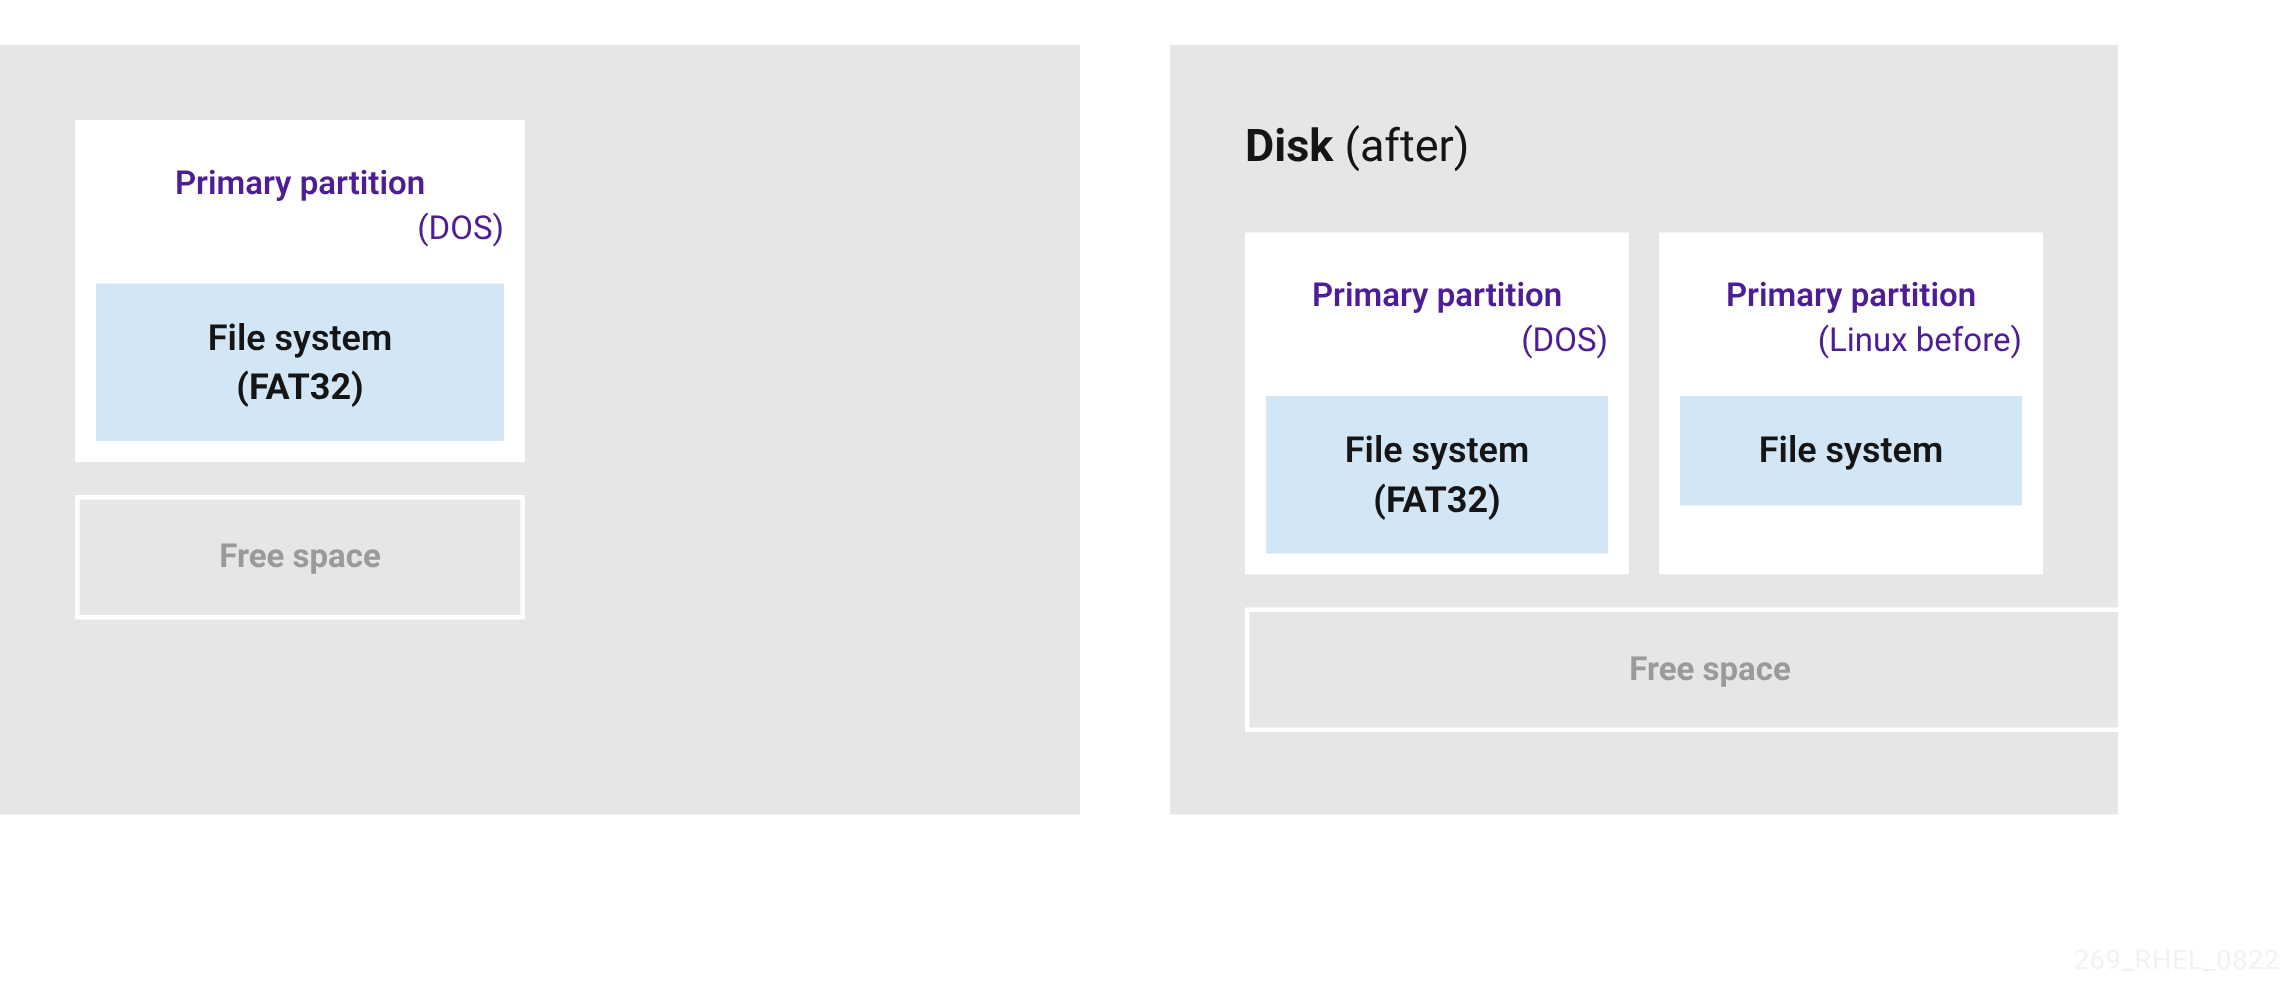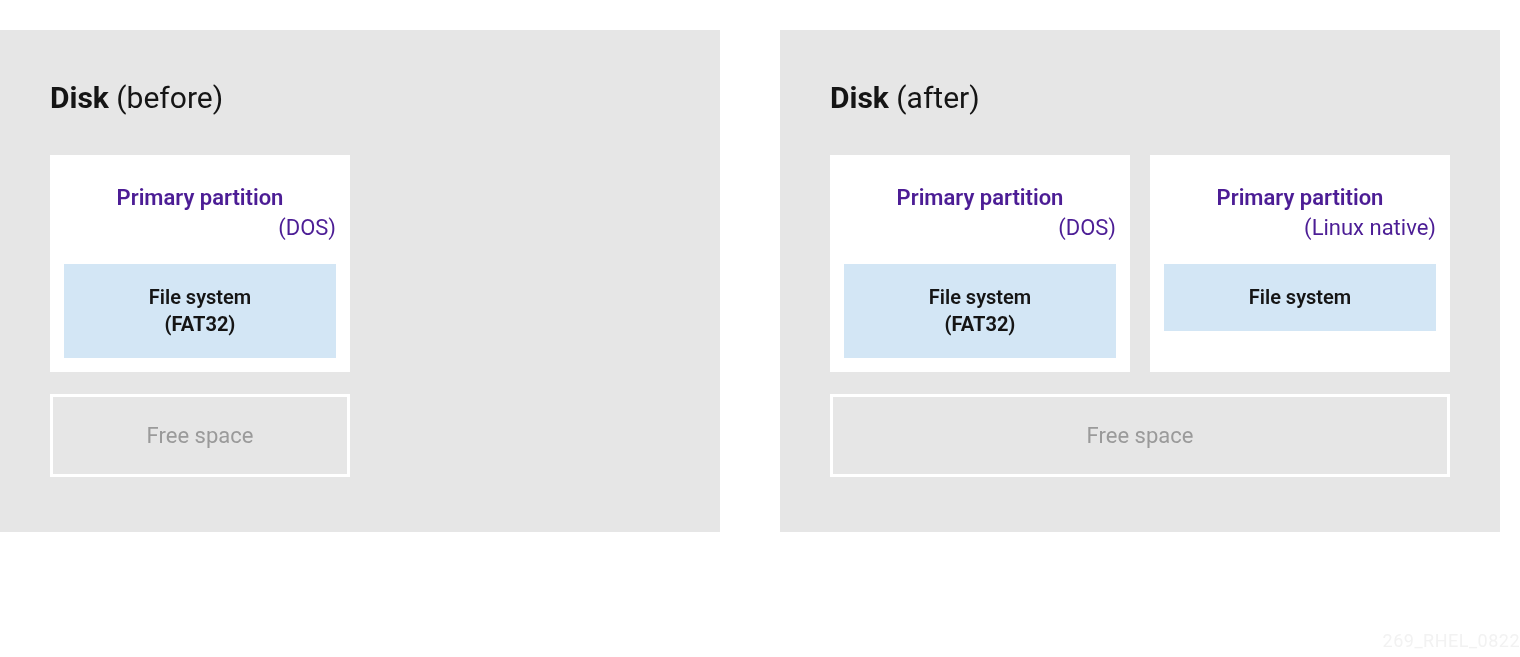--- a/index.html
+++ b/index.html
@@ -22,21 +22,21 @@
     }
     .disk-panel {
       background: #e6e6e6;
       padding: 50px 50px 55px 50px;
       position: relative;
     }
     .disk-panel.before {
       width: 720px;
     }
     .disk-panel.after {
-      width: 720px;
+      width: 632px;
     }
     .disk-title {
       font-size: 30px;
       color: #151515;
       margin-bottom: 40px;
       font-weight: 400;
     }
     .disk-title strong {
       font-weight: 700;
     }
@@ -64,40 +64,40 @@
       display: block;
     }
     .partition-label .line2 {
       font-weight: 400;
       display: block;
       text-align: right;
     }
     .fs-box {
       background: #d3e6f5;
       padding: 20px 10px;
-      font-size: 20px;
+      font-size: 24px;
       color: #151515;
       line-height: 1.35;
     }
     .fs-box .line1 {
       font-weight: 600;
       display: block;
     }
     .fs-box .line2 {
       font-weight: 700;
       display: block;
     }
     .free-space {
       border: 3px solid #ffffff;
       background: transparent;
       padding: 26px 10px;
       text-align: center;
       font-size: 22px;
       color: #9a9a9a;
-      font-weight: 400;
+      font-weight: 700;
     }
     .free-space.narrow {
       width: 300px;
     }
     .free-space.wide {
       width: 620px;
     }
     .watermark {
       position: absolute;
       right: 0;
@@ -107,23 +107,20 @@
       letter-spacing: 0.5px;
       font-weight: 400;
     }
   </style>
 </head>
 <body>
 
 <div class="container">
 
   <div class="disk-panel before">
-    <div class="disk-title">
-      <strong>Disk</strong><span> (before)</span>
-    </div>
 
     <div class="partitions-row">
       <div class="partition-card narrow">
         <div class="partition-label">
           <span class="line1">Primary partition</span>
           <span class="line2">(DOS)</span>
         </div>
         <div class="fs-box">
           <span class="line1">File system</span>
           <span class="line2">(FAT32)</span>
@@ -149,21 +146,21 @@
         </div>
         <div class="fs-box">
           <span class="line1">File system</span>
           <span class="line2">(FAT32)</span>
         </div>
       </div>
 
       <div class="partition-card narrow">
         <div class="partition-label">
           <span class="line1">Primary partition</span>
-          <span class="line2">(Linux native)</span>
+          <span class="line2">(Linux before)</span>
         </div>
         <div class="fs-box">
           <span class="line1">File system</span>
         </div>
       </div>
     </div>
 
     <div class="free-space wide">
       <span>Free space</span>
     </div>

